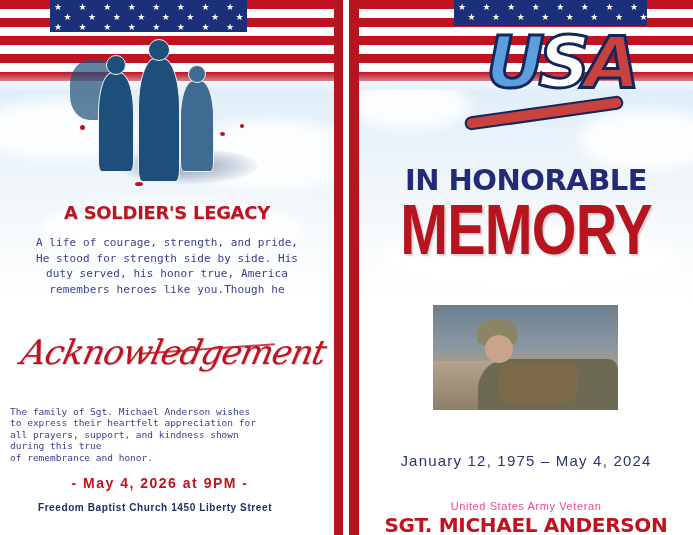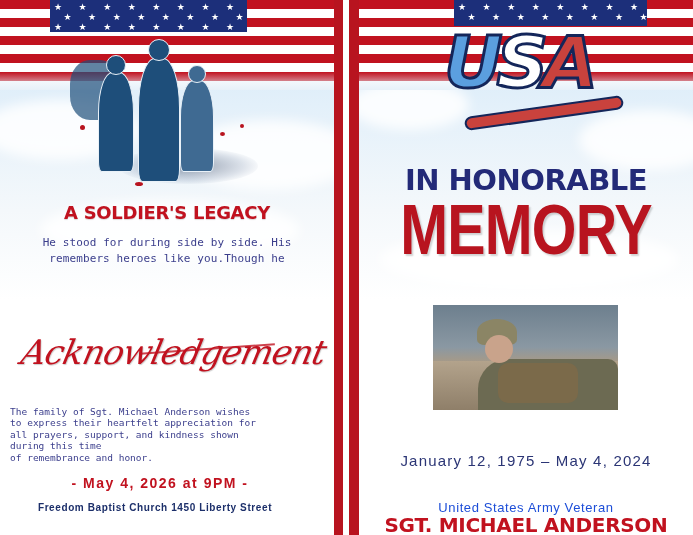--- a/index.html
+++ b/index.html
@@ -74,21 +74,21 @@
     font-weight: bold; font-size: 14px; color: #c1121f; letter-spacing: 1.5px;
   }
   .venue {
     position: absolute; left: 0; width: 310px; top: 501px; text-align: center;
     font-weight: bold; font-size: 10px; line-height: 13.5px; color: #1c2f6a; letter-spacing: 0.6px;
   }
 
   
   .usa-logo { position: absolute; left: 85px; top: 14px; width: 190px; height: 110px; }
   .usa-logo .letters {
-    position: absolute; left: 0; top: 8px; width: 190px; text-align: left;
+    position: absolute; left: 0; top: 8px; width: 190px; text-align: right;
     font-weight: bold; font-style: italic; font-size: 72px; line-height: 80px; letter-spacing: -6px;
     font-family: "DejaVu Sans", sans-serif;
   }
   .usa-logo .u { color: #5b9fdf; -webkit-text-stroke: 3px #14265a; }
   .usa-logo .s { color: #ffffff; -webkit-text-stroke: 3px #14265a; }
   .usa-logo .a { color: #c9423d; -webkit-text-stroke: 3px #14265a; }
   .usa-arrow { position: absolute; left: 20px; top: 92px; width: 160px; height: 14px; background: #c9423d;
     border: 2px solid #14265a; border-radius: 8px; transform: rotate(-8deg); }
 
   .honor-line {
@@ -116,21 +116,21 @@
     font-size: 15px; color: #2b3575; letter-spacing: 1.2px;
   }
   .name {
     position: absolute; left: 0; width: 334px; top: 472px; text-align: center;
     font-weight: bold; font-size: 20px; color: #c1121f; letter-spacing: -0.3px;
     font-family: "DejaVu Sans", sans-serif;
     margin-top: 41px;
   }
   .veteran {
     position: absolute; left: 0; width: 334px; top: 500px; text-align: center;
-    font-size: 13px; color: #1d4ed8; letter-spacing: 0.6px;
+    font-size: 11px; color: #ec4899; letter-spacing: 0.6px;
   }
 </style>
 </head>
 <body>
 
 <div class="panel panel-left">
   <div class="sky">
     <div class="cloud" style="left:-20px;top:100px;width:160px;height:60px;"></div>
     <div class="cloud" style="left:180px;top:120px;width:180px;height:70px;"></div>
     <div class="cloud" style="left:40px;top:200px;width:260px;height:60px;"></div>
@@ -161,32 +161,34 @@
       <div class="head" style="left:9px;top:-20px;width:22px;height:22px;"></div>
     </div>
     <div class="soldier" style="left:140px;top:60px;width:34px;height:92px;background:#3f6a92;">
       <div class="head" style="left:7px;top:-16px;width:18px;height:18px;background:#3f6a92;"></div>
     </div>
   </div>
 
   <div class="legacy-title">A SOLDIER'S LEGACY</div>
 
   <div class="legacy-poem">
-    <div>He stood for during side by side. His</div>
+    <div>A life of courage, strength, and pride,</div>
+    <div>He stood for strength side by side. His</div>
+    <div>duty served, his honor true, America</div>
     <div>remembers heroes like you.Though he</div>
   </div>
 
   <div class="ack-script">Acknowledgement</div>
   <div class="ack-underline"></div>
 
   <div class="ack-body">
     <div>The family of Sgt. Michael Anderson wishes</div>
     <div>to express their heartfelt appreciation for</div>
     <div>all prayers, support, and kindness shown</div>
-    <div>during this time</div>
+    <div>during this true</div>
     <div>of remembrance and honor.</div>
   </div>
 
   <div class="event-date">- May 4, 2026 at 9PM -</div>
 
   <div class="venue">
     <div>Freedom Baptist Church 1450 Liberty Street</div>
   </div>
 </div>
 

